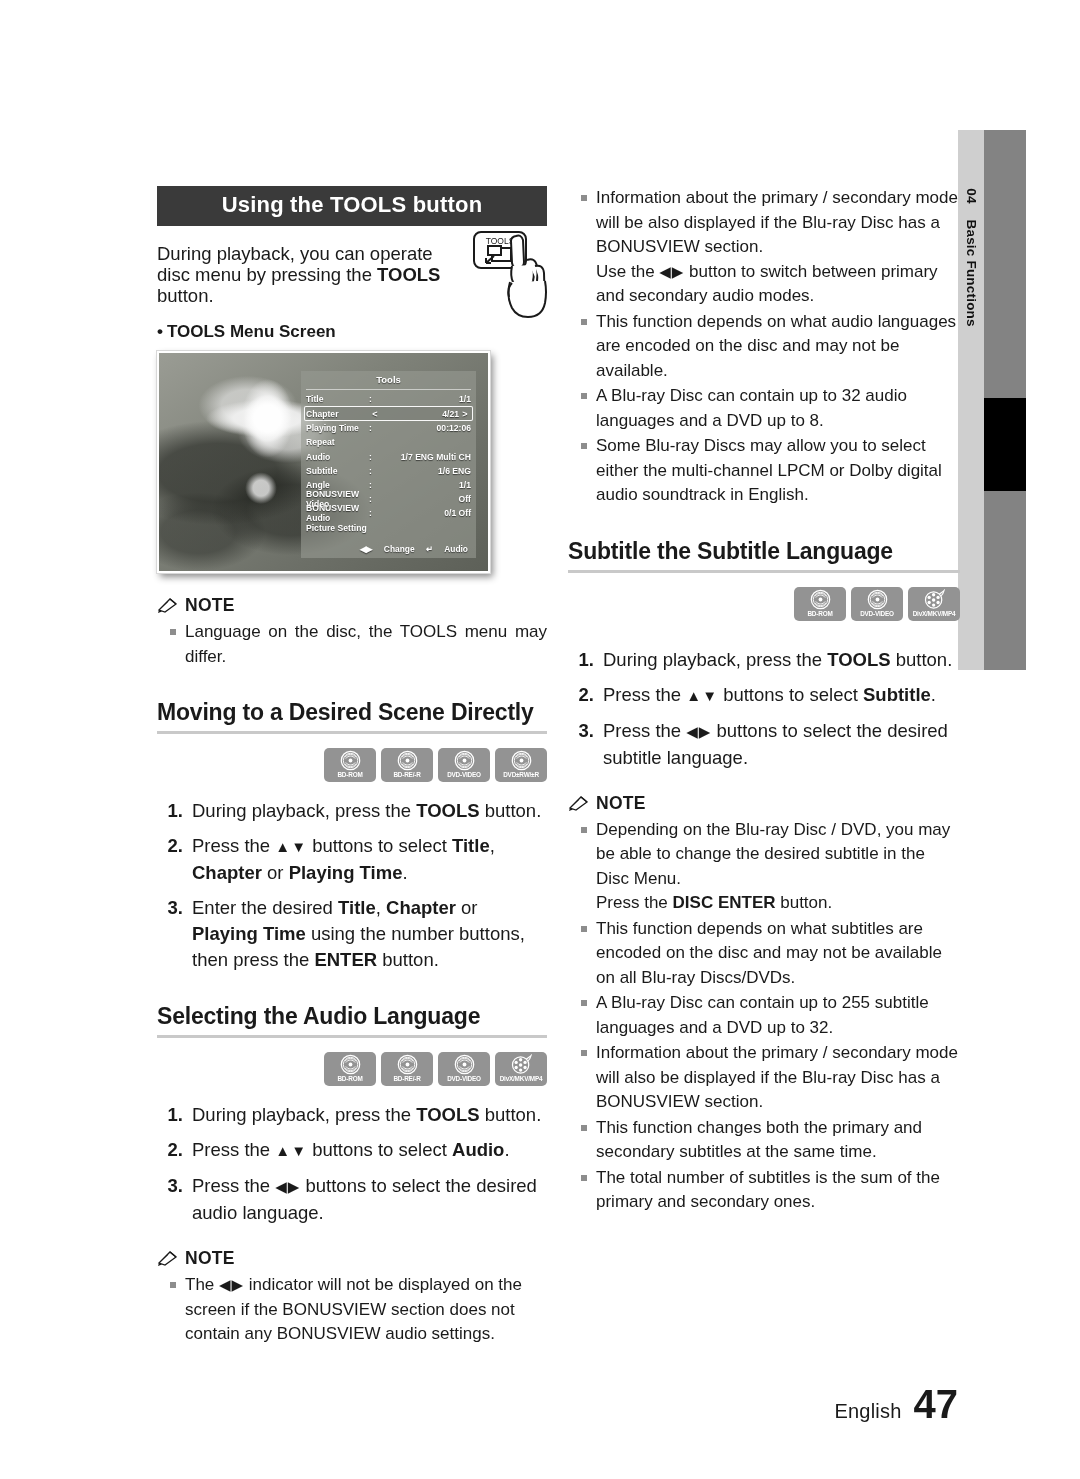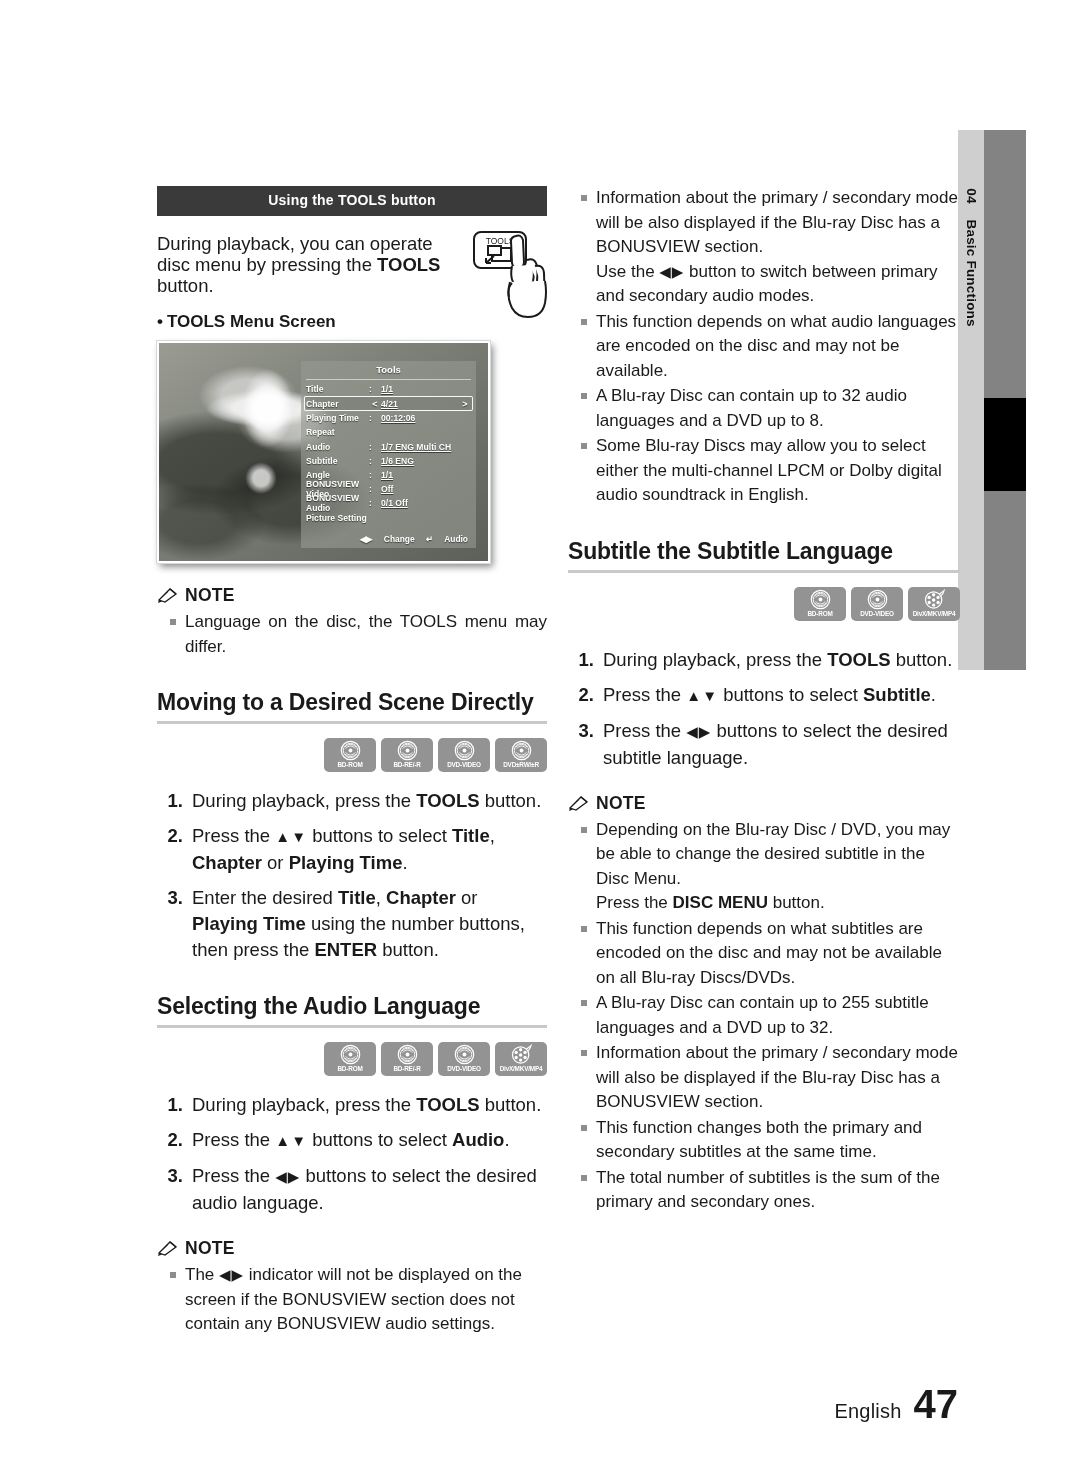--- a/index.html
+++ b/index.html
@@ -52,21 +52,21 @@
   }
 
   
   .col-left  { position: absolute; left: 157px; top: 186px; width: 390px; }
   .col-right { position: absolute; left: 568px; top: 186px; width: 392px; }
 
   
   .titlebar {
     background: #3a3a3a;
     color: #ffffff;
-    font-size: 14px;
+    font-size: 22px;
     font-weight: bold;
     text-align: center;
     padding: 6px 0 8px;
     letter-spacing: .2px;
   }
 
   
   .intro {
     font-size: 18.5px;
     line-height: 21px;
@@ -133,21 +133,21 @@
     display: flex;
     align-items: center;
     font-size: 8.6px;
     font-weight: bold;
     color: #ffffff;
     height: 14.2px;
     text-shadow: 0 1px 1px rgba(0,0,0,.55);
   }
   .tv-row .lbl  { width: 63px; flex: none; }
   .tv-row .colon{ width: 12px; flex: none; text-align: left; }
-  .tv-row .val  { flex: 1; text-align: left; text-decoration: underline; }
+  .tv-row .val  { flex: 1; text-align: right; }
   .tv-row.sel {
     border: 1px solid rgba(255,255,255,.95);
     border-radius: 2px;
     background: rgba(120,123,116,.55);
     height: 15px;
     margin: 0 -2px;
     padding: 0 1px;
   }
   .tv-row.sel .arrow { font-size: 9px; font-weight: bold; width: 12px; text-align: center; flex:none;}
   .tv-foot {
@@ -574,21 +574,21 @@
       <div class="note-head">
         <svg width="22" height="17" viewBox="0 0 22 17">
           <path d="M2 13 L13 2 L19 7 L8 15 Z" fill="#ffffff" stroke="#1a1a1a" stroke-width="1.3"></path>
           <path d="M2 13 L1 16 L5 14.6 Z" fill="#1a1a1a"></path>
           <path d="M13 2 L19 7" stroke="#1a1a1a" stroke-width="1.3"></path>
           <path d="M5 10 L11 4.5" stroke="#1a1a1a" stroke-width=".9"></path>
         </svg>
         <span>NOTE</span>
       </div>
       <ul id="note-subtitle-list">
-          <li>Depending on the Blu-ray Disc / DVD, you may be able to change the desired subtitle in the Disc Menu.<br>Press the <b>DISC MENU</b> button.</li>
+          <li>Depending on the Blu-ray Disc / DVD, you may be able to change the desired subtitle in the Disc Menu.<br>Press the <b>DISC ENTER</b> button.</li>
           <li>This function depends on what subtitles are encoded on the disc and may not be available on all Blu-ray Discs/DVDs.</li>
           <li>A Blu-ray Disc can contain up to 255 subtitle languages and a DVD up to 32.</li>
           <li>Information about the primary / secondary mode will also be displayed if the Blu-ray Disc has a BONUSVIEW section.</li>
           <li>This function changes both the primary and secondary subtitles at the same time.</li>
           <li>The total number of subtitles is the sum of the primary and secondary ones.</li>
         </ul>
     </div>
   </div>
 
   <div class="footer">

